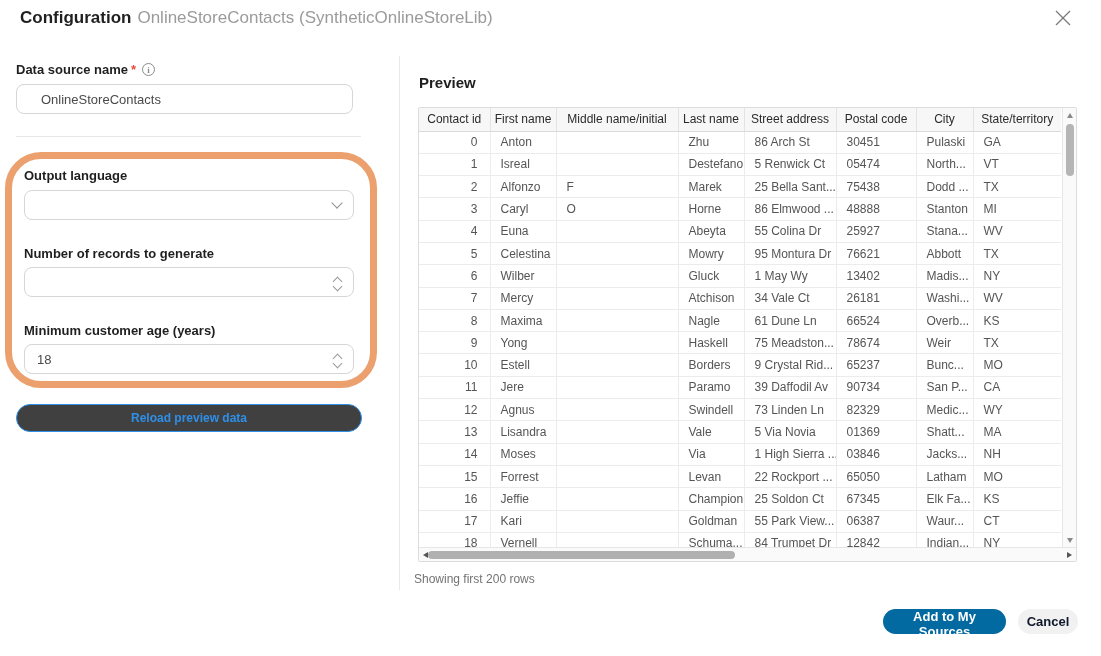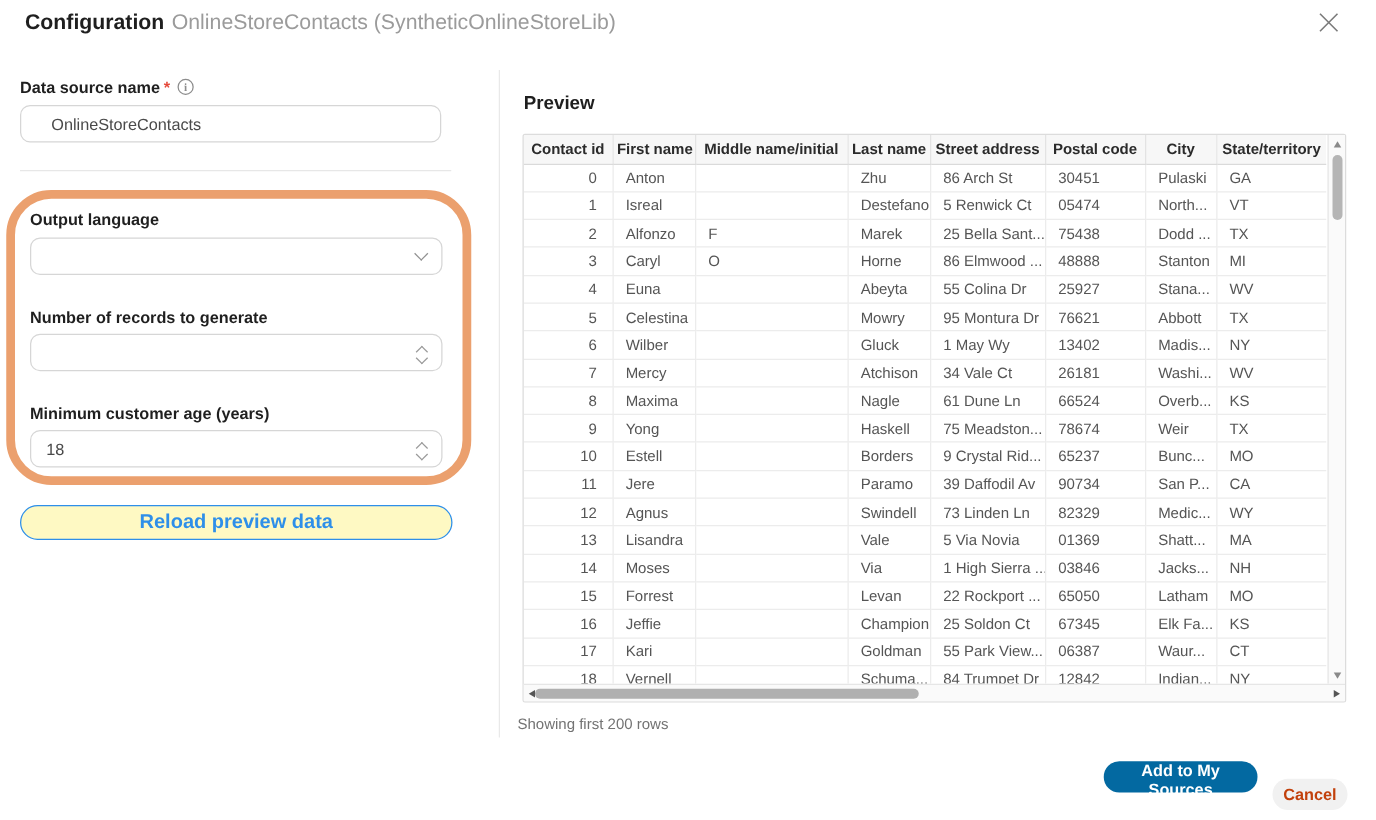--- a/index.html
+++ b/index.html
@@ -51,35 +51,35 @@
     width:7px; height:7px; border-right:1.4px solid #9a9a9a; border-bottom:1.4px solid #9a9a9a;
     transform:rotate(45deg); margin-top:-3px;
   }
   .hrule { position:absolute; left:16px; top:136px; width:345px; height:1px; background:#e7e7e7; }
   .highlight-ring {
     position:absolute; left:5px; top:152px; width:372px; height:236px;
     border:7px solid #eba06e; border-radius:36px; pointer-events:none;
   }
   .reload-btn {
     position:absolute; left:16px; top:404px; width:346px; height:28px;
-    border:1.5px solid #2e8fe9; border-radius:15px; background:#fef9c3;
-    color:#2e8fe9; font-weight:bold; font-size:16px; font-family:inherit; cursor:pointer;
+    border:1.5px solid #2e8fe9; border-radius:15px; background:#404040;
+    color:#2e8fe9; font-weight:bold; font-size:12px; font-family:inherit; cursor:pointer;
   }
   .vdivider { position:absolute; left:399px; top:56px; width:1px; height:534px; background:#e9e9e9; }
 
   
   .preview-title { position:absolute; left:419px; top:74px; font-size:15px; font-weight:bold; color:#1f1f1f; }
   .table-outer {
     position:absolute; left:418px; top:107px; width:659px; height:455px;
     border:1px solid #dcdcdc; border-radius:2px; background:#fff;
   }
   .scroll-area { position:absolute; left:0; top:0; right:14px; bottom:14px; overflow:hidden; }
   table { border-collapse:collapse; table-layout:fixed; width:642px; }
   th {
-    background:#f7f7f7; font-size:12px; font-weight:bold; color:#2b2b2b;
+    background:#f7f7f7; font-size:12px; font-weight:normal; color:#2b2b2b;
     height:23px; text-align:center; padding:0 3px;
     border-right:1px solid #e3e3e3; border-bottom:1px solid #dadada;
     white-space:nowrap; overflow:hidden;
   }
   th:last-child, td:last-child { border-right:none; }
   td {
     font-size:12px; color:#555555; height:22.3px; padding:0 10px;
     border-right:1px solid #ececec; border-bottom:1px solid #ececec;
     white-space:nowrap; overflow:hidden; text-align:left;
   }
@@ -103,21 +103,21 @@
   .tri-right { right:4px; top:3.5px; border-top:3.5px solid transparent; border-bottom:3.5px solid transparent; border-left:5px solid #555; }
 
   .rows-note { position:absolute; left:414px; top:572px; font-size:12px; color:#737373; }
 
   
   .footer-btn {
     position:absolute; top:609px; height:25px; border:none; border-radius:13px;
     font-family:inherit; font-size:13px; font-weight:bold; cursor:pointer; padding:0 18px;
   }
   .btn-primary { left:883px; width:123px; background:#0369a1; color:#ffffff; }
-  .btn-secondary { left:1018px; width:60px; background:#f1f1f1; color:#c2410c; padding:0;margin-top:14px; }
+  .btn-secondary { left:1018px; width:60px; background:#f1f1f1; color:#0f172a; padding:0; }
 </style>
 </head>
 <body>
 
 <div class="dialog">
 
   <div class="hdr">
     <span class="title">Configuration</span><span class="subtitle">OnlineStoreContacts (SyntheticOnlineStoreLib)</span>
   </div>
   <button class="close-btn" aria-label="Close">

